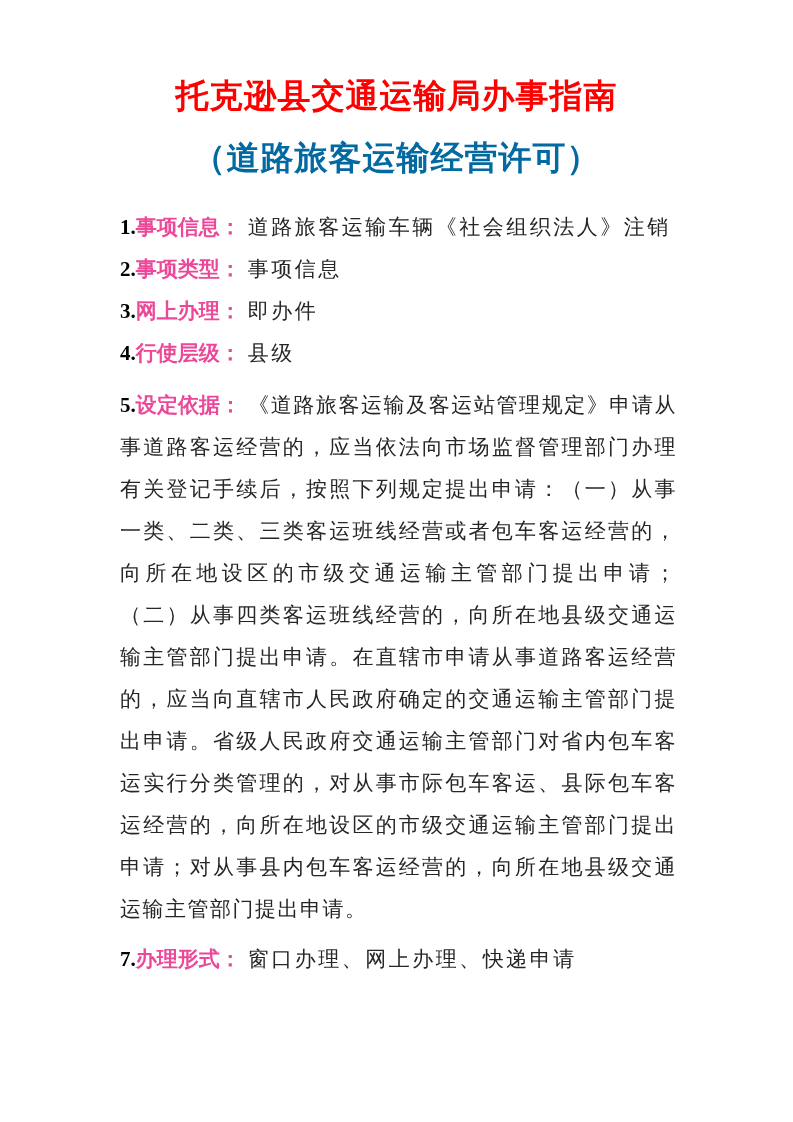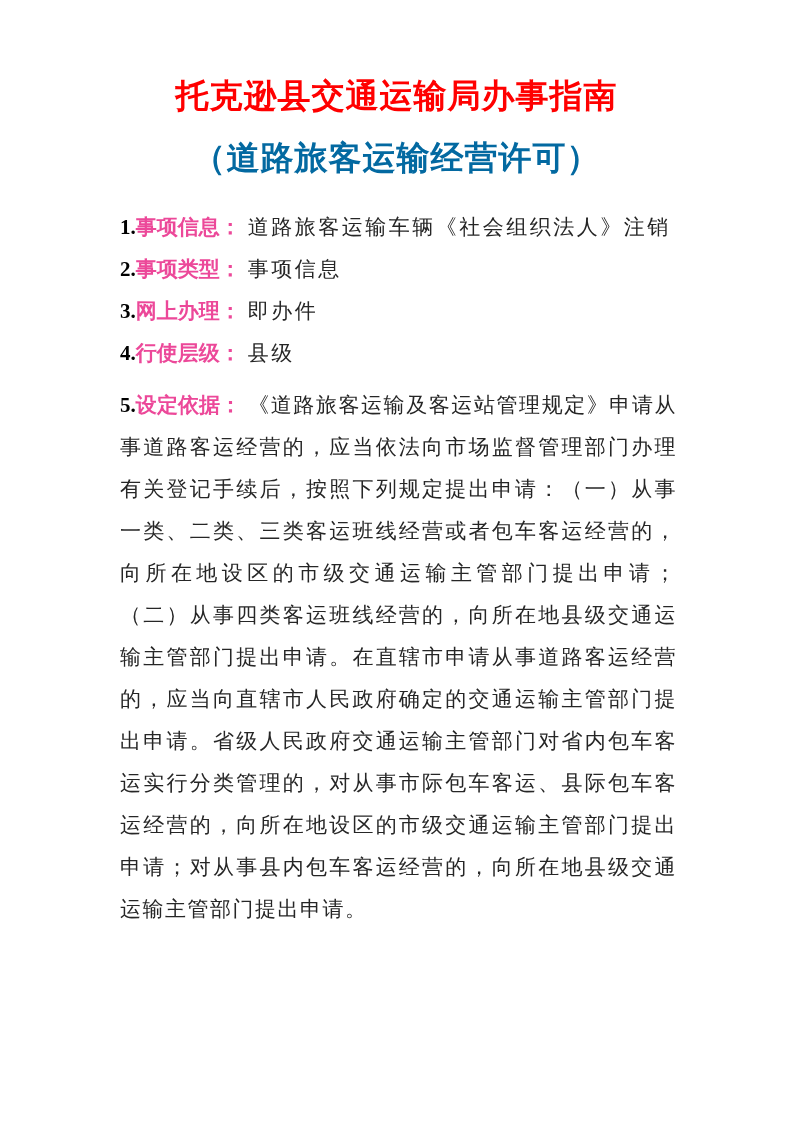--- a/index.html
+++ b/index.html
@@ -88,15 +88,16 @@
 
     <p class="item"><span class="num">2.</span><span class="label">事项类型：</span><span class="value">事项信息</span></p>
 
     <p class="item"><span class="num">3.</span><span class="label">网上办理：</span><span class="value">即办件</span></p>
 
     <p class="item"><span class="num">4.</span><span class="label">行使层级：</span><span class="value">县级</span></p>
 
     <p class="item para"><span class="num">5.</span><span class="label">设定依据：</span><span class="value">《道路旅客运输及客运站管理规定》申请从事道路客运经营的，应当依法向市场监督管理部门办理有关登记手续后，按照下列规定提出申请：（一）从事一类、二类、三类客运班线经营或者包车客运经营的，向所在地设区的市级交通运输主管部门提出申请；（二）从事四类客运班线经营的，向所在地县级交通运输主管部门提出申请。在直辖市申请从事道路客运经营的，应当向直辖市人民政府确定的交通运输主管部门提出申请。省级人民政府交通运输主管部门对省内包车客运实行分类管理的，对从事市际包车客运、县际包车客运经营的，向所在地设区的市级交通运输主管部门提出申请；对从事县内包车客运经营的，向所在地县级交通运输主管部门提出申请。</span></p>
 
 
+    <p class="item"><span class="num">7.</span><span class="label">办理形式：</span><span class="value">窗口办理、网上办理、快递申请</span></p>
 
   </div>
 </div>
 
 </body></html>

